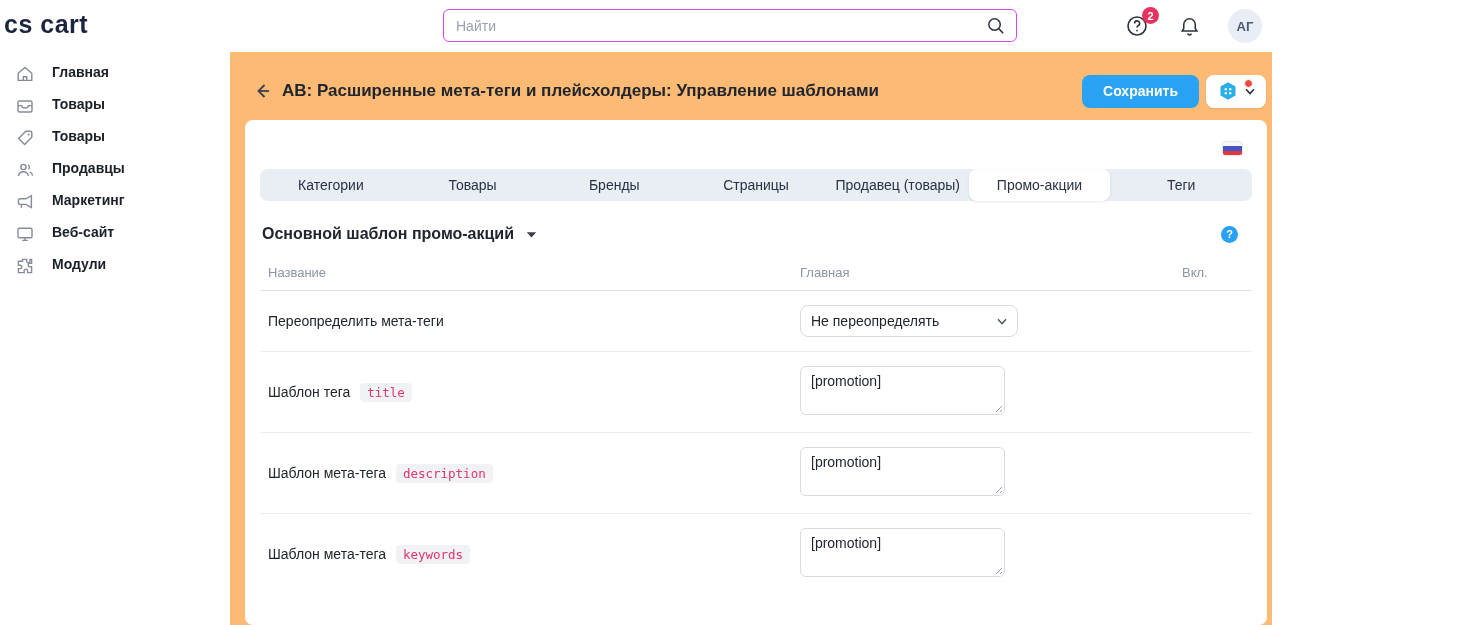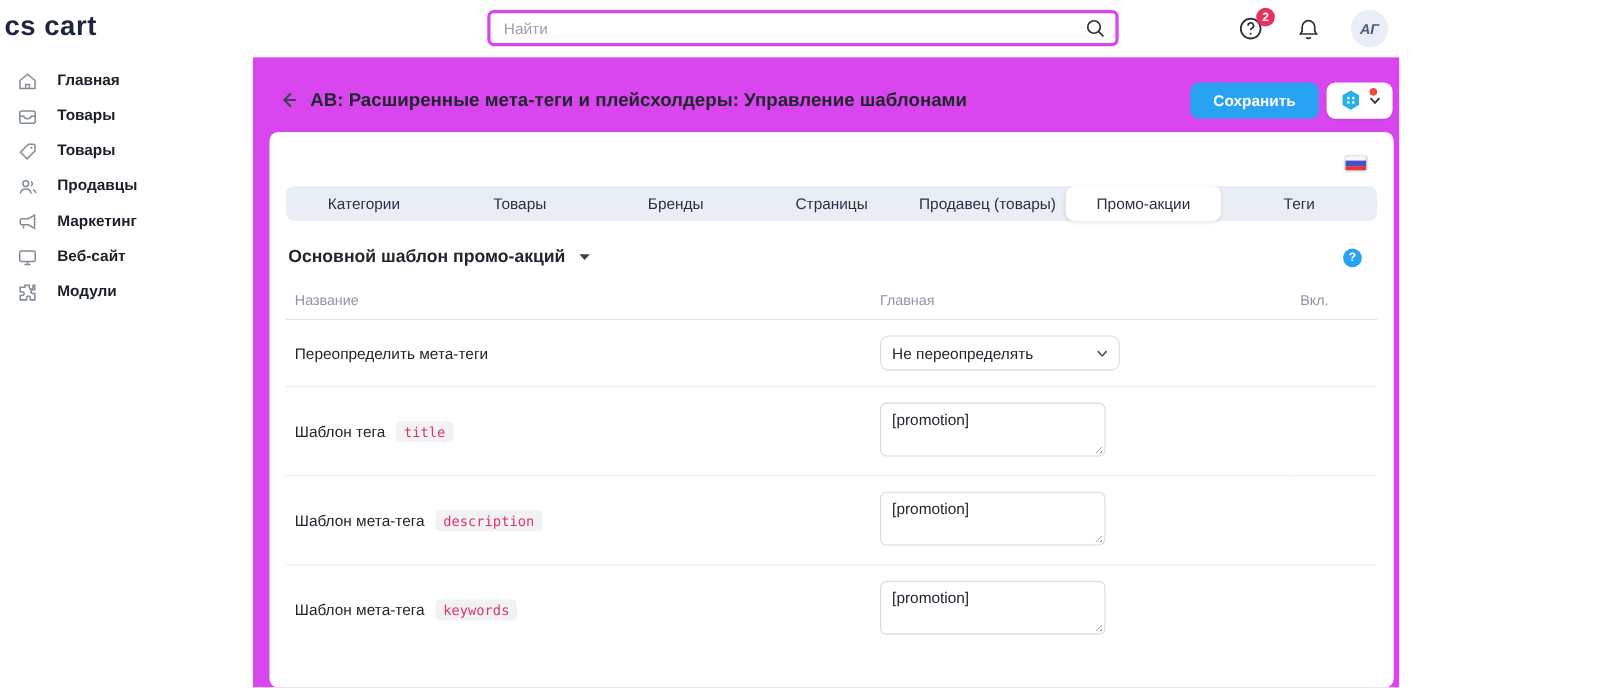--- a/index.html
+++ b/index.html
@@ -4,39 +4,39 @@
 <style>
   * { margin:0; padding:0; box-sizing:border-box; }
   html,body { width:1465px; height:625px; overflow:hidden; background:#fff;
     font-family:"Liberation Sans","DejaVu Sans",sans-serif; }
   .app { width:1272px; height:625px; display:flex; flex-direction:column; }
 
   
   .topbar { height:52px; background:#fff; display:flex; align-items:center; position:relative; flex:0 0 52px; }
   .logo { position:absolute; left:4px; top:10px; font-size:25px; font-weight:700; letter-spacing:.5px; color:#1c2540; }
   .searchwrap { position:absolute; left:443px; top:9px; width:574px; height:33px; }
-  .searchwrap input { width:100%; height:100%; border:3px solid #d946ef; border-radius:6px; padding:0 40px 0 12px;
+  .searchwrap input { width:100%; height:100%; border:1px solid #d946ef; border-radius:6px; padding:0 40px 0 12px;
     font-size:14px; color:#333; outline:none; font-family:inherit; }
   .searchwrap input::placeholder { color:#9aa1ae; }
   .search-ico { position:absolute; right:12px; top:7px; }
   .top-actions { position:absolute; right:10px; top:0; height:52px; display:flex; align-items:center; gap:26px; }
   .icon-btn { position:relative; width:26px; height:26px; display:flex; align-items:center; justify-content:center; cursor:pointer; }
   .badge { position:absolute; top:-6px; right:-9px; min-width:17px; height:17px; padding:0 4px; background:#e5325f;
     color:#fff; border-radius:9px; font-size:11px; font-weight:700; display:flex; align-items:center; justify-content:center; }
   .avatar { width:34px; height:34px; border-radius:50%; background:#e9eef6; color:#4a5a78; font-size:13px; font-weight:700;
-    display:flex; align-items:center; justify-content:center;font-style:italic; }
+    display:flex; align-items:center; justify-content:center; }
 
   
   .shell { flex:1; display:flex; min-height:0; }
   .sidebar { width:230px; background:#fff; padding-top:12px; flex:0 0 230px; }
   .nav-item { height:32px; display:flex; gap:17px; padding-left:15px; cursor:pointer; }
   .nav-item svg { flex:0 0 20px; }
   .nav-label { font-size:14px; font-weight:700; color:#1b2028; }
 
-  .main { flex:1; background:#d946ef; min-width:0; display:flex; flex-direction:column; }
+  .main { flex:1; background:#fdba74; min-width:0; display:flex; flex-direction:column; }
   .page-head { height:68px; display:flex; align-items:center; padding:10px 6px 0 18px; }
   .back { width:28px; height:28px; display:flex; align-items:center; justify-content:center; cursor:pointer; margin-right:6px; }
   .page-title { font-size:17px; font-weight:700; color:#21262e; flex:1; white-space:nowrap; overflow:hidden; }
   .save-btn { background:#2aa2f4; color:#fff; border:none; border-radius:8px; height:33px; padding:0 21px;
     font-size:14px; font-weight:600; cursor:pointer; font-family:inherit; }
   .addon-btn { position:relative; margin-left:7px; width:60px; height:33px; background:#fff; border:none; border-radius:8px;
     box-shadow:0 1px 2px rgba(40,50,70,.12); display:flex; align-items:center; justify-content:center; gap:6px; cursor:pointer; }
   .addon-dot { position:absolute; top:4px; right:13px; width:9px; height:9px; border-radius:50%; background:#f0483c; border:1.5px solid #fff; }
 
   

